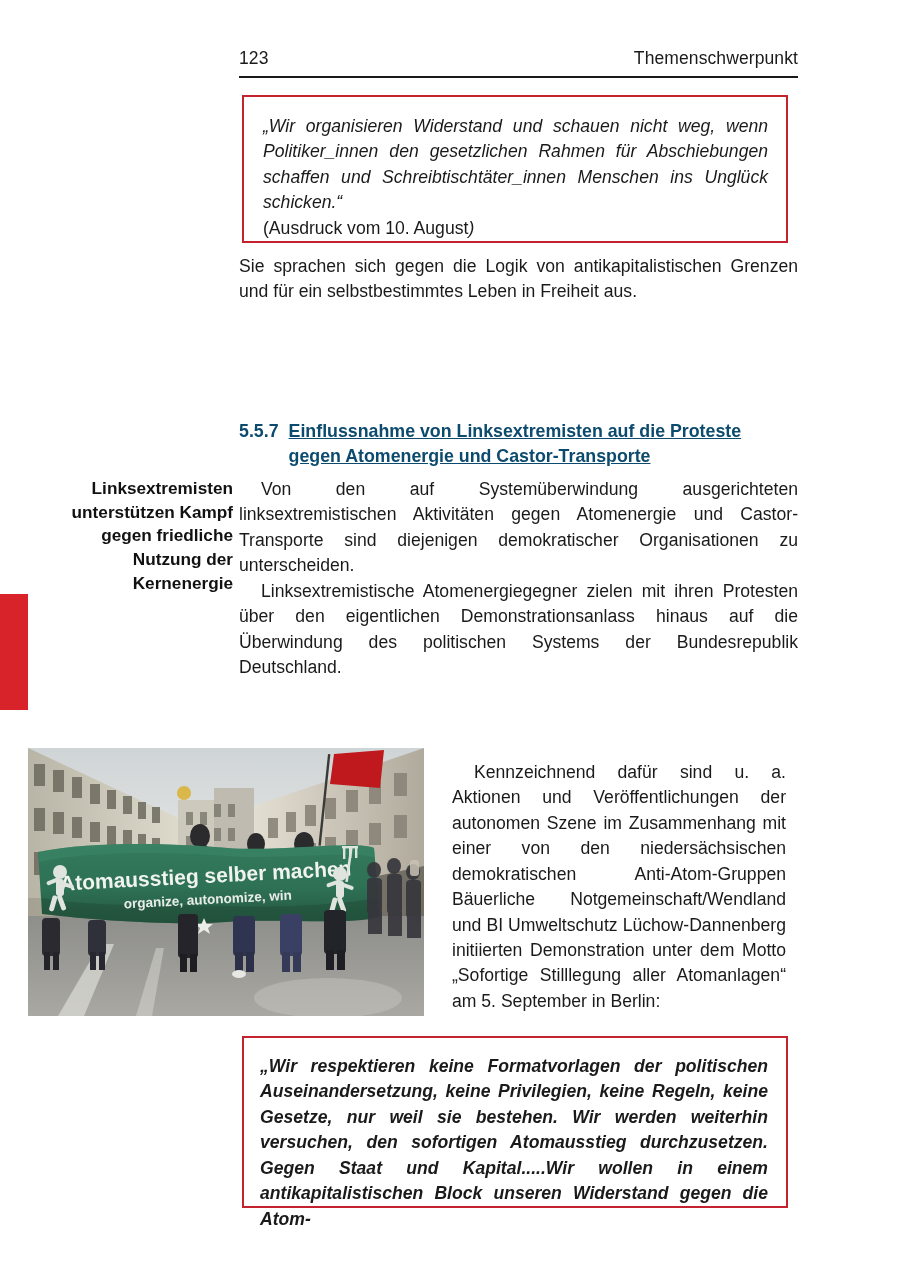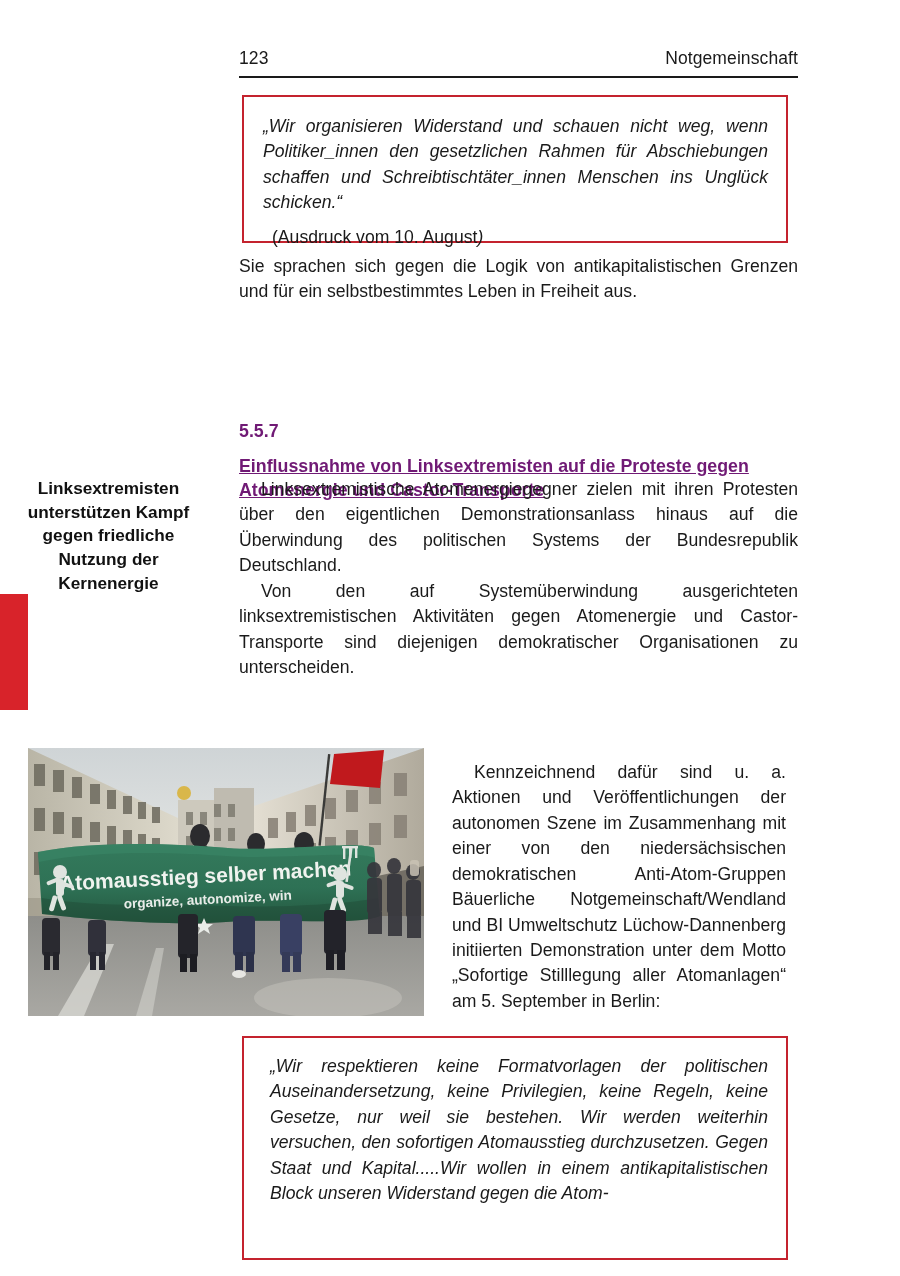--- a/index.html
+++ b/index.html
@@ -53,40 +53,41 @@
     left: 242px;
     top: 95px;
     width: 546px;
     height: 148px;
     padding: 17px 18px 12px 19px;
   }
   .quote-box.bottom {
     left: 242px;
     top: 1036px;
     width: 546px;
-    height: 224px;
-    padding: 16px 18px 12px 26px;
+    height: 172px;
+    padding: 16px 18px 12px 16px;
+    font-weight: bold;
   }
   .quote-text {
     font-style: italic;
     font-size: 17.6px;
     line-height: 1.445;
     text-align: justify;
     text-justify: inter-word;
     margin: 0;
     color: #1a1a1a;
   }
   .quote-text.last {
     text-align: justify;
   }
   .quote-source {
     font-style: normal;
     font-size: 17.6px;
     line-height: 1.445;
-    margin: 9px;
+    margin: 0;
     color: #1a1a1a;
   }
   .quote-source .paren-close { font-style: italic; }
 
   
   .body-col {
     position: absolute;
     left: 239px;
     width: 559px;
     font-size: 17.6px;
@@ -103,36 +104,35 @@
 
   
   .section-heading {
     position: absolute;
     left: 239px;
     top: 419px;
     width: 559px;
     font-weight: bold;
     font-size: 17.8px;
     line-height: 1.38;
-    color: #701a75;
+    color: #0c4a6e;
     display: flex;
     align-items: flex-start;
     gap: 10px;
-    flex-direction: column;
   }
   .section-heading .num { flex: 0 0 auto; }
   .section-heading .title { flex: 1 1 auto; text-decoration: underline; }
 
   
   .margin-note {
     position: absolute;
-    left: 12px;
+    left: 40px;
     top: 477px;
     width: 193px;
-    text-align: center;
+    text-align: right;
     font-weight: bold;
     font-size: 17.2px;
     line-height: 1.375;
     color: #111111;
   }
 
   
   .red-tab {
     position: absolute;
     left: 0;
@@ -168,21 +168,21 @@
   }
   .photo svg { display: block; width: 100%; height: 100%; }
 </style>
 </head>
 <body>
 
 <div class="page">
 
   <div class="header">
     <span>123</span>
-    <span>Notgemeinschaft</span>
+    <span>Themenschwerpunkt</span>
   </div>
   <div class="header-rule"></div>
 
   <div class="quote-box top">
     <p class="quote-text">„Wir organisieren Widerstand und schauen nicht weg, wenn Politiker_innen den gesetzlichen Rahmen für Abschiebungen schaffen und Schreibtischtäter_innen Menschen ins Unglück schicken.“</p>
     <p class="quote-source"><span>(Ausdruck vom 10. August</span><span class="paren-close">)</span></p>
   </div>
 
   <div class="body-col para-block-1">
     <p>Sie sprachen sich gegen die Logik von antikapitalistischen Grenzen und für ein selbstbestimmtes Leben in Freiheit aus.</p>
@@ -191,22 +191,22 @@
   <div class="section-heading">
     <span class="num">5.5.7</span>
     <span class="title">Einflussnahme von Linksextremisten auf die Proteste gegen Atomenergie und Castor-Transporte</span>
   </div>
 
   <div class="margin-note">Linksextremisten unterstützen Kampf gegen friedliche Nutzung der Kernenergie</div>
 
   <div class="red-tab"></div>
 
   <div class="body-col para-block-2">
+    <p class="indent">Von den auf Systemüberwindung ausgerichteten linksextremistischen Aktivitäten gegen Atomenergie und Castor-Transporte sind diejenigen demokratischer Organisationen zu unterscheiden.</p>
     <p class="indent">Linksextremistische Atomenergiegegner zielen mit ihren Protesten über den eigentlichen Demonstrationsanlass hinaus auf die Überwindung des politischen Systems der Bundesrepublik Deutschland.</p>
-    <p class="indent">Von den auf Systemüberwindung ausgerichteten linksextremistischen Aktivitäten gegen Atomenergie und Castor-Transporte sind diejenigen demokratischer Organisationen zu unterscheiden.</p>
   </div>
 
   <div class="photo">
     <svg viewBox="0 0 396 268" preserveAspectRatio="none">
       <defs>
         <linearGradient id="skyg" x1="0" y1="0" x2="0" y2="1">
           <stop offset="0%" stop-color="#cfd4d6"></stop>
           <stop offset="100%" stop-color="#e6e8e6"></stop>
         </linearGradient>
         <linearGradient id="roadg" x1="0" y1="0" x2="0" y2="1">

